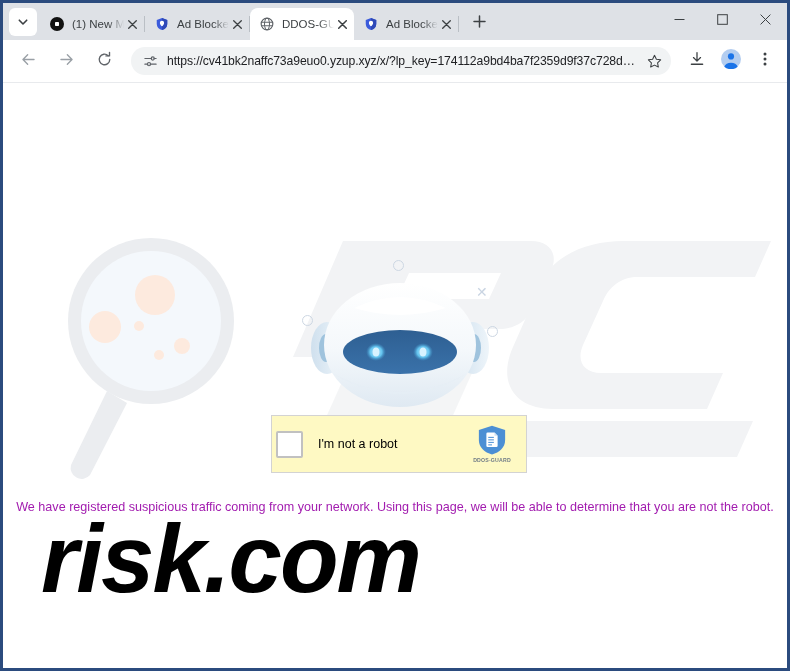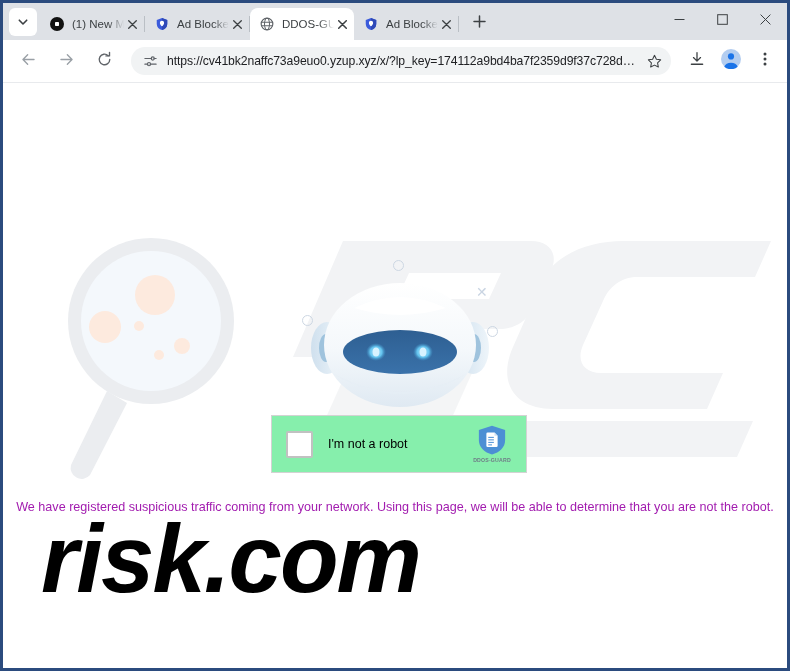--- a/index.html
+++ b/index.html
@@ -262,24 +262,24 @@
 
   
   #captcha-widget {
     position: absolute;
     left: 268px;
     top: 332px;
     width: 256px;
     height: 58px;
     box-sizing: border-box;
     border: 1px solid #d3d3d3;
-    background: #86efac;
-    display: flex;
-    align-items: center;
-    padding-left: 14px;
+    background: #fef9c3;
+    display: flex;
+    align-items: center;
+    padding-left: 4px;
   }
   #captcha-checkbox {
     width: 27px;
     height: 27px;
     box-sizing: border-box;
     border: 2px solid #c1c1c1;
     background: #fff;
     border-radius: 2px;
     flex: 0 0 auto;
     cursor: pointer;

